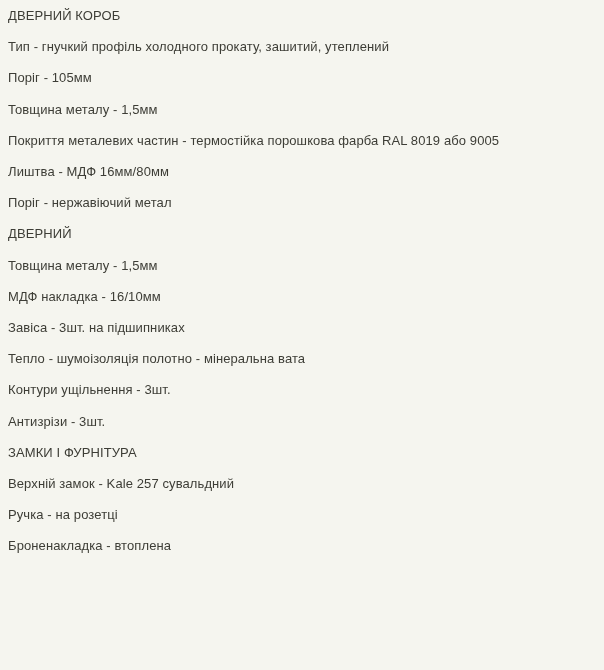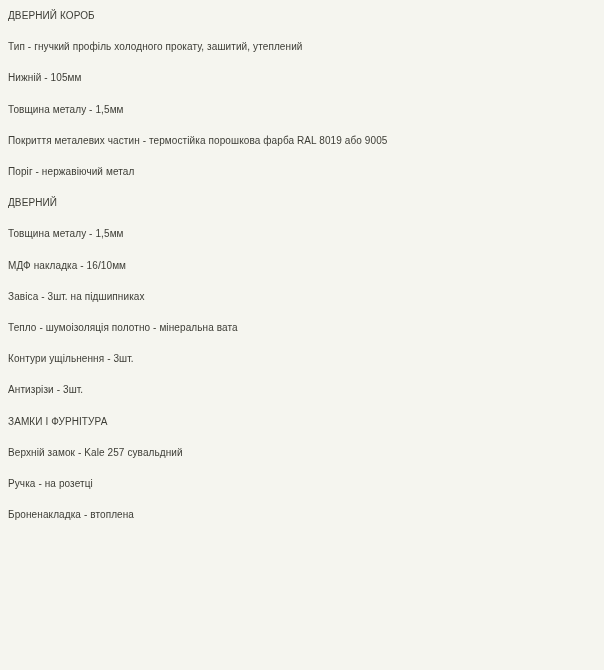--- a/index.html
+++ b/index.html
@@ -14,44 +14,45 @@
     font-family: "Liberation Sans", sans-serif;
     color: #3a3a34;
     overflow: hidden;
   }
   .spec-list {
     display: block;
     padding: 0;
     margin: 0;
   }
   .spec-line {
-    font-size: 10px;
+    font-size: 13px;
     line-height: 15px;
     letter-spacing: 0.1px;
     color: #3d3d36;
     padding: 0 8px;
     height: 31.2px;
     display: flex;
     align-items: center;
     white-space: nowrap;
     overflow: hidden;
   }
   .spec-line.heading {
     color: #3d3d36;
   }
 </style>
 </head>
 <body>
 
 <div class="spec-list">
     <div class="spec-line heading">ДВЕРНИЙ КОРОБ</div>
     <div class="spec-line">Тип - гнучкий профіль холодного прокату, зашитий, утеплений</div>
-    <div class="spec-line">Нижній - 105мм</div>
+    <div class="spec-line">Поріг - 105мм</div>
     <div class="spec-line">Товщина металу - 1,5мм</div>
     <div class="spec-line">Покриття металевих частин - термостійка порошкова фарба RAL 8019 або 9005</div>
+    <div class="spec-line">Лиштва - МДФ 16мм/80мм</div>
     <div class="spec-line">Поріг - нержавіючий метал</div>
     <div class="spec-line heading">ДВЕРНИЙ</div>
     <div class="spec-line">Товщина металу - 1,5мм</div>
     <div class="spec-line">МДФ накладка - 16/10мм</div>
     <div class="spec-line">Завіса - 3шт. на підшипниках</div>
     <div class="spec-line">Тепло - шумоізоляція полотно - мінеральна вата</div>
     <div class="spec-line">Контури ущільнення - 3шт.</div>
     <div class="spec-line">Антизрізи - 3шт.</div>
     <div class="spec-line heading">ЗАМКИ І ФУРНІТУРА</div>
     <div class="spec-line">Верхній замок - Kale 257 сувальдний</div>

